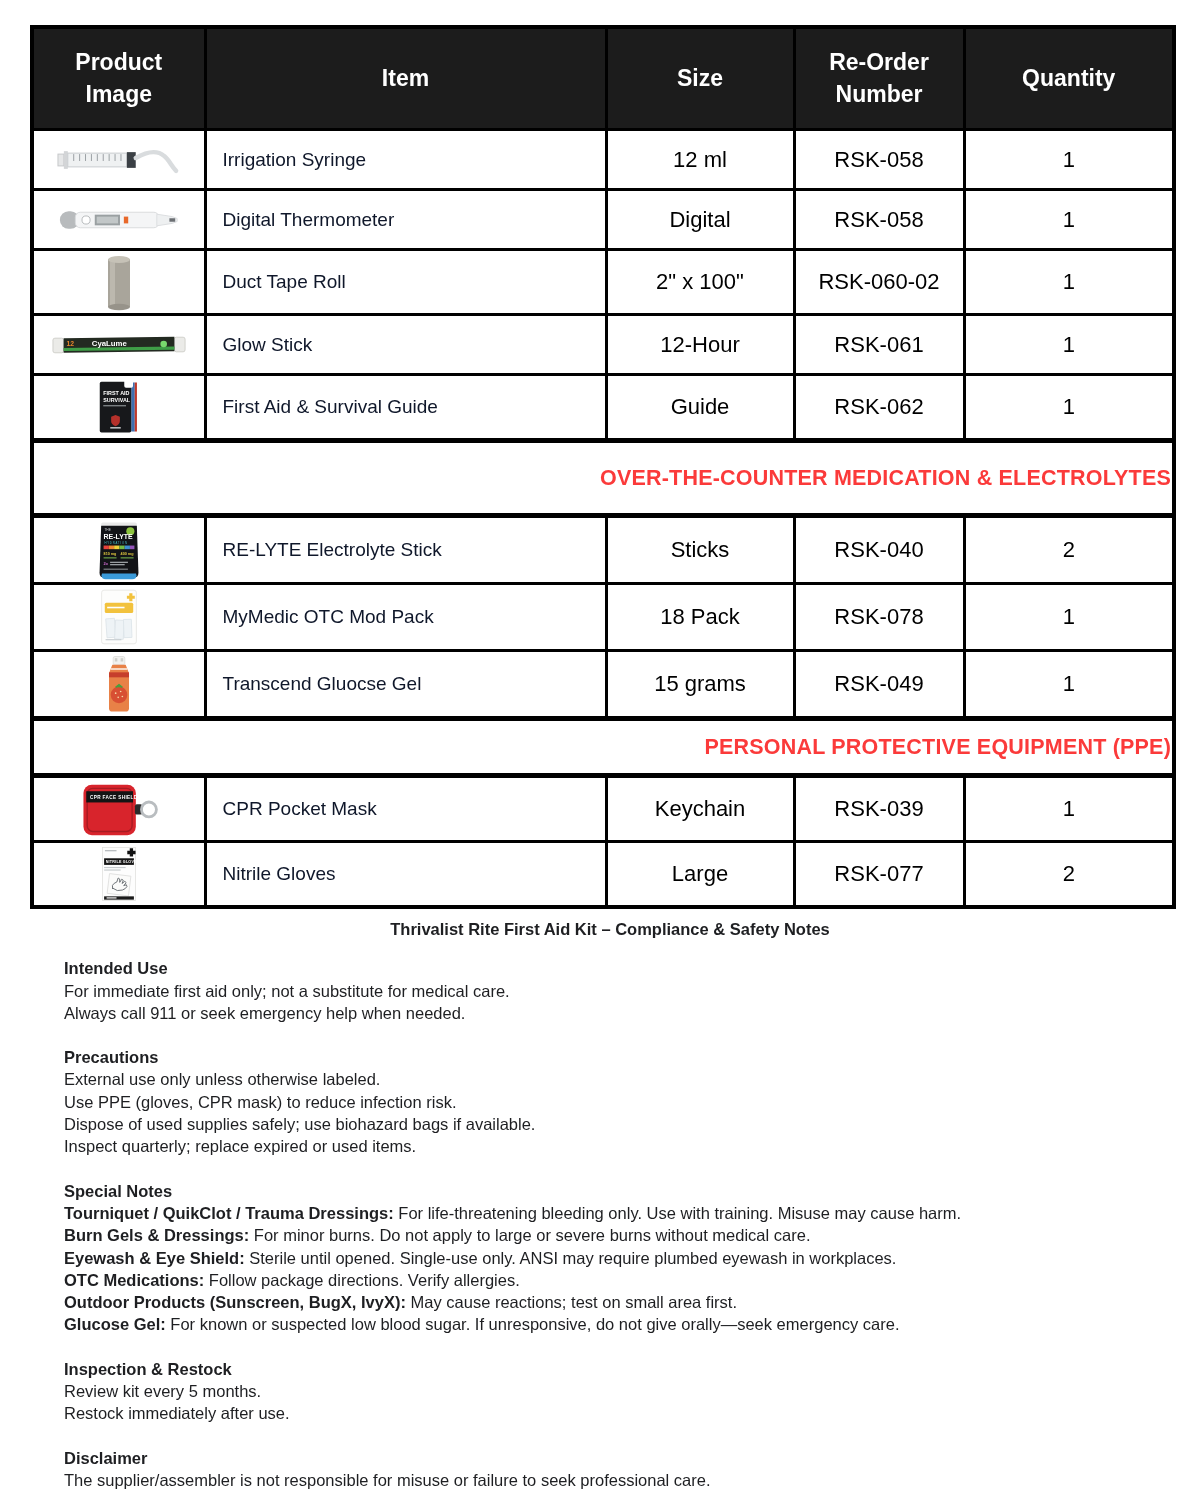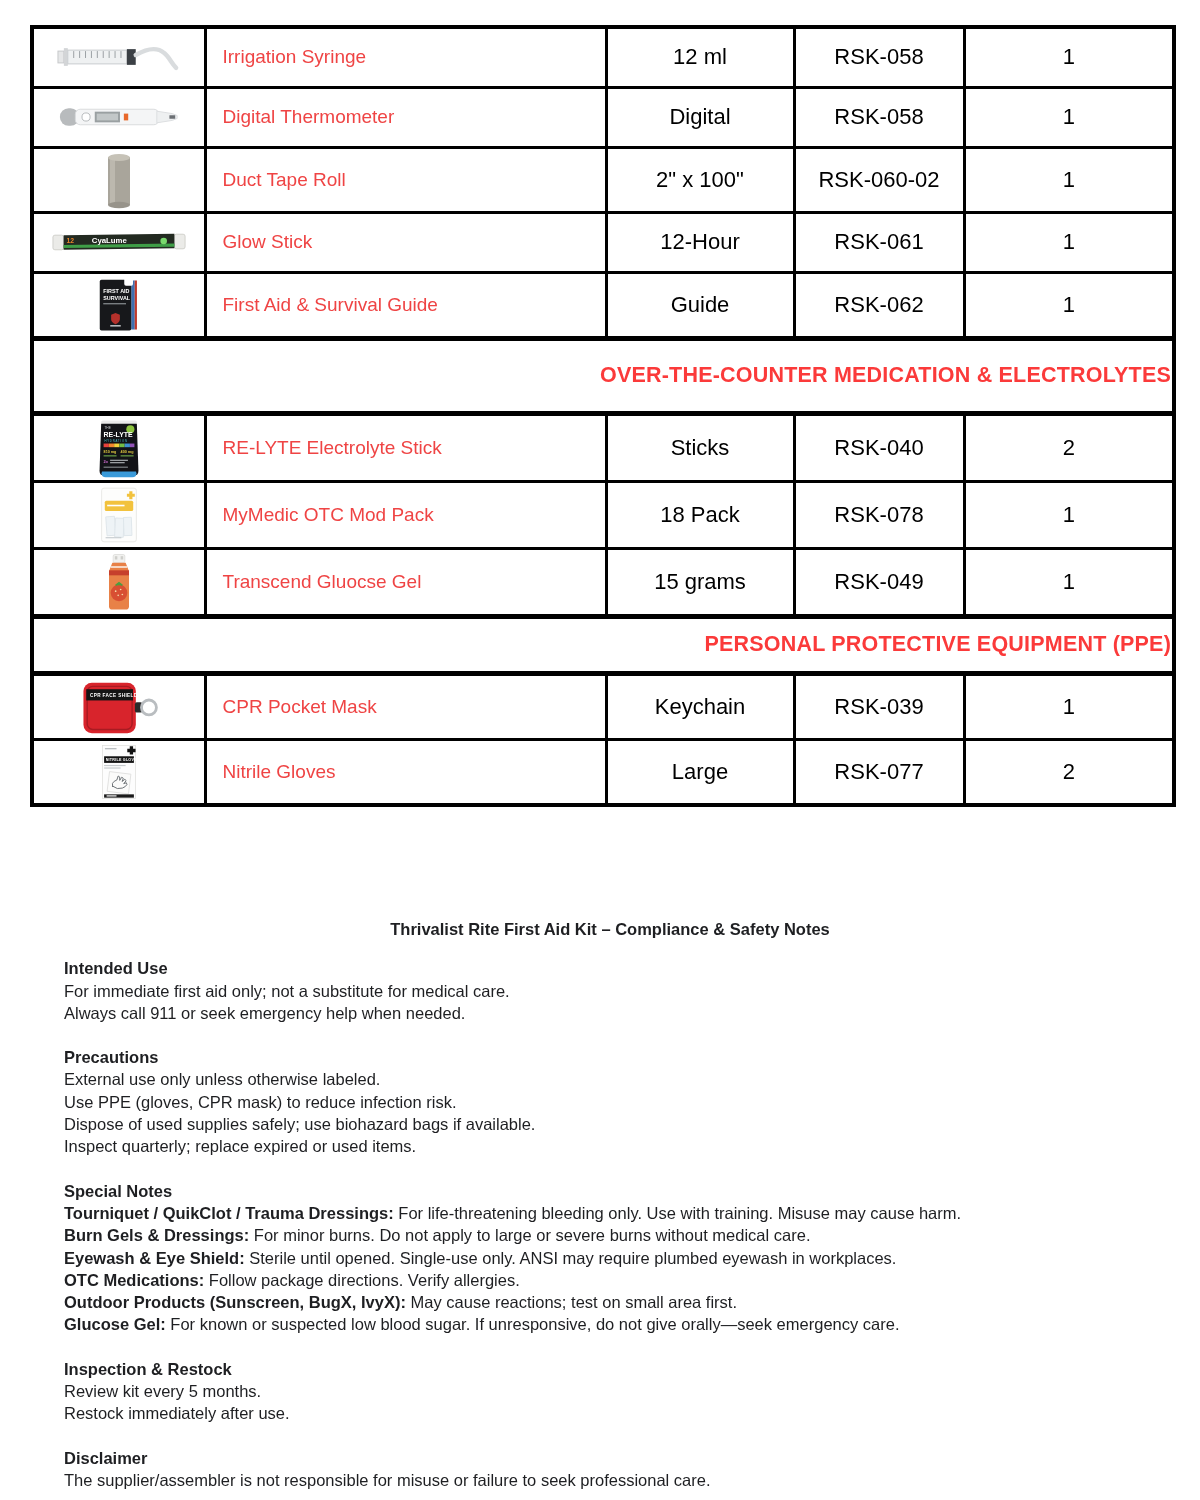--- a/index.html
+++ b/index.html
@@ -17,21 +17,21 @@
   }
   table.kit td, table.kit th{ border:3px solid #000; overflow:hidden; }
   table.kit{ border:4px solid #000; }
   th.hdr{
     background:#1c1c1c;color:#fff;
     font-size:23px;font-weight:700;line-height:1.35;
     height:99px;text-align:center;padding:0 6px;
   }
   tr.item-row{ height:60px; }
   td.img-cell{ text-align:center;vertical-align:middle;padding:2px 0; }
-  td.item-cell{ font-size:19px;text-align:left;padding:0 0 0 16px;color:#ef4444; }
+  td.item-cell{ font-size:19px;text-align:left;padding:0 0 0 16px;color:#0f172a; }
   td.val-cell{ font-size:22px;text-align:center;color:#000000; }
   tr.section-row td{
     border-top-width:5px;border-bottom-width:5px;
     text-align:right;font-weight:700;font-size:21.5px;
     color:#fb3a3a;letter-spacing:.2px;
   }
   tr.section-row.tall td{ height:68px; }
   tr.section-row.short td{ height:50px; }
   
   .notes{
@@ -50,20 +50,27 @@
 
 <table class="kit">
   <colgroup>
     <col style="width:173px">
       <col style="width:401px">
       <col style="width:188px">
       <col style="width:170px">
       <col style="width:210px">
   </colgroup>
   <tbody>
+      <tr>
+    <th class="hdr">Product Image</th>
+    <th class="hdr">Item</th>
+    <th class="hdr">Size</th>
+    <th class="hdr">Re-Order Number</th>
+    <th class="hdr">Quantity</th>
+  </tr>
 
   <tr class="item-row">
     <td class="img-cell">
       <span>
         <svg width="128" height="42" viewBox="0 0 130 42">
           <rect x="3" y="15" width="6" height="12" fill="#e6e7e8" stroke="#c6c8ca"></rect>
           <rect x="9" y="12" width="4" height="18" fill="#d3d5d7"></rect>
           <rect x="13" y="14" width="60" height="14" fill="#eff1f2" stroke="#c9cccf"></rect>
           <g stroke="#9aa0a4" stroke-width="1">
             <line x1="19" y1="15" x2="19" y2="22"></line>

